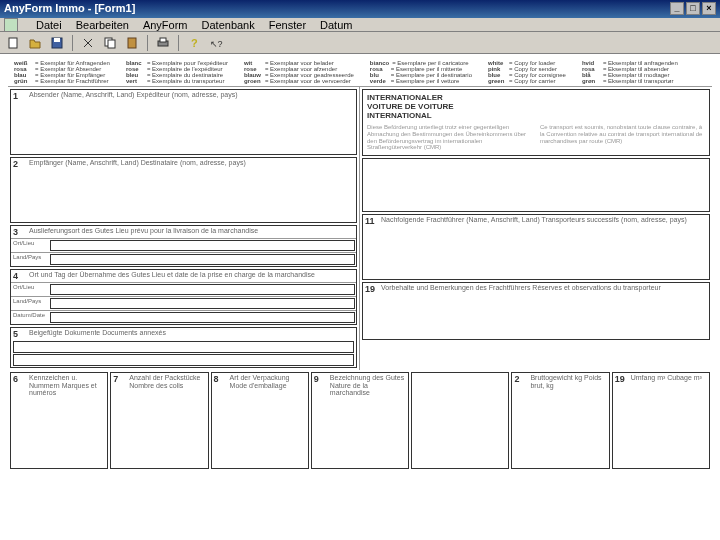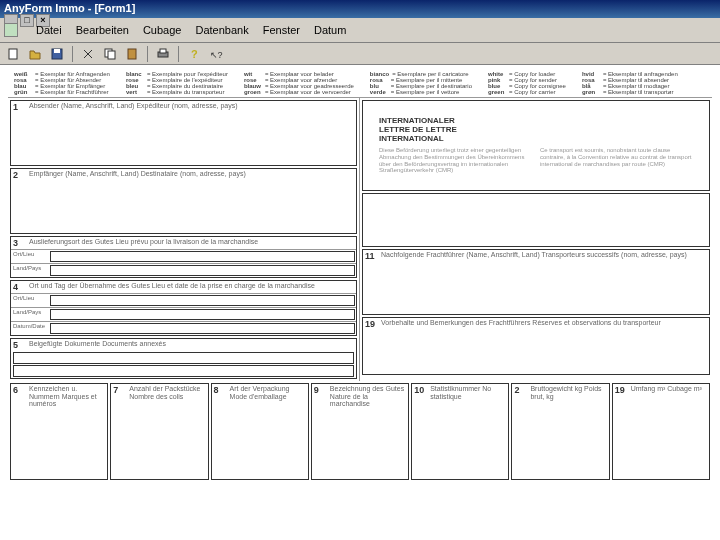--- a/index.html
+++ b/index.html
@@ -1,22 +1,22 @@
 <!DOCTYPE html>
 <html><head>
 <meta charset="utf-8">
 <style>
 * { box-sizing: border-box; margin: 0; padding: 0; }
 body { font-family: Tahoma, Arial, sans-serif; font-size: 9px; background: #fff; width: 720px; height: 540px; overflow: hidden; }
 
-.titlebar { background: linear-gradient(#0a246a, #3a6ea5); color: #fff; height: 18px; padding: 2px 4px; font-size: 11px; font-weight: bold; display: flex; justify-content: space-between; flex-direction: column; }
+.titlebar { background: linear-gradient(#0a246a, #3a6ea5); color: #fff; height: 18px; padding: 2px 4px; font-size: 11px; font-weight: bold; display: flex; justify-content: space-between; }
 .titlebar-btns { display: flex; gap: 2px; }
 .tbtn { width: 14px; height: 13px; background: #c0c0c0; border: 1px solid #808080; font-size: 9px; text-align: center; line-height: 11px; color: #000; }
 
-.menubar { background: #d4d0c8; height: 25px; padding: 2px 4px; display: flex; gap: 14px; font-size: 11px; align-items: center; border-bottom: 1px solid #808080; }
+.menubar { background: #d4d0c8; height: 14px; padding: 2px 4px; display: flex; gap: 14px; font-size: 11px; align-items: center; border-bottom: 1px solid #808080; }
 .menubar span { cursor: default; }
 .menu-icon { width: 14px; height: 14px; background: #c0e0c0; border: 1px solid #808080; margin-right: 4px; }
 
 .toolbar { background: #d4d0c8; height: 22px; padding: 2px 4px; display: flex; gap: 4px; align-items: center; border-bottom: 1px solid #808080; }
 .tool { width: 18px; height: 18px; border: 1px solid #d4d0c8; display: flex; align-items: center; justify-content: center; }
 .sep { width: 1px; height: 16px; background: #808080; margin: 0 2px; }
 
 .doc { padding: 4px 8px; background: #fff; height: 480px; overflow: hidden; }
 
 .legend { display: flex; gap: 16px; font-size: 6px; color: #444; padding: 2px 6px; border-bottom: 1px solid #999; flex-wrap: wrap; }
@@ -28,21 +28,21 @@
 .left-col, .right-col { width: 50%; }
 .left-col { border-right: 1px solid #999; }
 
 .box { border: 1px solid #333; margin: 2px; }
 .box-hd { display: flex; font-size: 7px; color: #666; border-bottom: none; padding: 1px 2px; }
 .box-num { font-weight: bold; color: #333; font-size: 9px; margin-right: 4px; min-width: 12px; }
 .box-lbl { line-height: 1.1; }
 .box-body { min-height: 44px; }
 .box.tall .box-body { min-height: 52px; }
 
-.titleblock { border: 1px solid #333; margin: 2px; padding: 16px; font-size: 7px; }
+.titleblock { border: 1px solid #333; margin: 2px; padding: 4px; font-size: 7px; }
 .titleblock .t1 { font-weight: bold; color: #333; font-size: 8px; line-height: 1.1; }
 .titleblock .note-row { display: flex; gap: 8px; margin-top: 4px; color: #999; font-size: 6px; }
 .titleblock .note-row > div { flex: 1; line-height: 1.1; }
 
 .inline-row { display: flex; border-top: 1px solid #999; }
 .inline-row .rlab { font-size: 6px; color: #666; width: 38px; padding: 1px 2px; }
 .inline-row .rinp { flex: 1; border: 1px solid #333; height: 11px; margin: 1px; background: #fff; }
 
 .bottom-row { display: flex; gap: 2px; margin: 2px; }
 .bottom-box { flex: 1; border: 1px solid #333; }
@@ -62,21 +62,21 @@
     <div class="tbtn">_</div>
     <div class="tbtn">□</div>
     <div class="tbtn">×</div>
   </div>
 </div>
 
 <div class="menubar">
   <div class="menu-icon"></div>
   <span>Datei</span>
   <span>Bearbeiten</span>
-  <span>Cubage</span>
+  <span>AnyForm</span>
   <span>Datenbank</span>
   <span>Fenster</span>
   <span>Datum</span>
 </div>
 
 <div class="toolbar">
   <div class="tool">
       <svg>
         <rect x="3" y="2" width="8" height="10" fill="#fff" stroke="#333"></rect>
       </svg>
@@ -307,21 +307,21 @@
           </div>
         <div class="big-input"></div>
         <div class="big-input"></div>
       </div>
 
     </div>
     <div class="right-col">
 
       <div class="titleblock">
         <div class="t1">INTERNATIONALER</div>
-        <div class="t1">LETTRE DE LETTRE</div>
+        <div class="t1">VOITURE DE VOITURE</div>
         <div class="t1">INTERNATIONAL</div>
         <div class="note-row">
           <div>Diese Beförderung unterliegt trotz einer gegenteiligen Abmachung den Bestimmungen des Übereinkommens über den Beförderungsvertrag im internationalen Straßengüterverkehr (CMR)</div>
           <div>Ce transport est soumis, nonobstant toute clause contraire, à la Convention relative au contrat de transport international de marchandises par route (CMR)</div>
         </div>
       </div>
 
       <div class="box tall">
         <div class="box-body"></div>
       </div>
@@ -374,25 +374,20 @@
       </div>
     <div class="bottom-box">
         <div class="box-hd">
           <span class="box-num">9</span>
           <span class="box-lbl">Bezeichnung des Gutes
 Nature de la marchandise</span>
         </div>
         <div class="box-body"></div>
       </div>
     <div class="bottom-box">
-        <div class="box-hd">
-          <span class="box-num">10</span>
-          <span class="box-lbl">Statistiknummer
-No statistique</span>
-        </div>
         <div class="box-body"></div>
       </div>
     <div class="bottom-box">
         <div class="box-hd">
           <span class="box-num">2</span>
           <span class="box-lbl">Bruttogewicht kg
 Poids brut, kg</span>
         </div>
         <div class="box-body"></div>
       </div>

